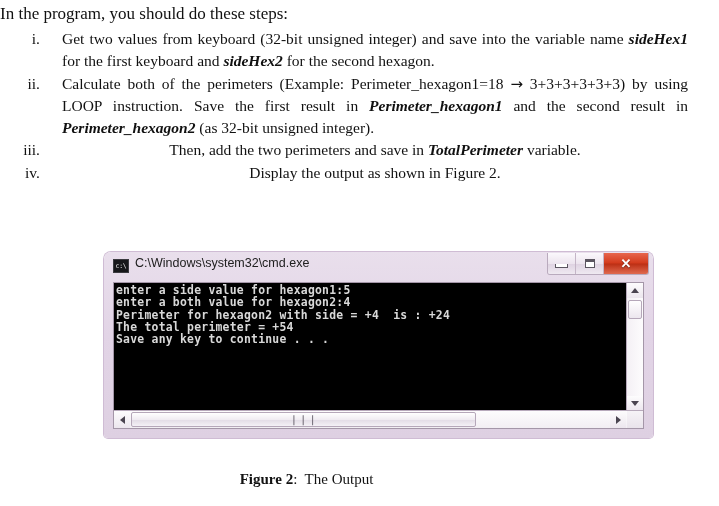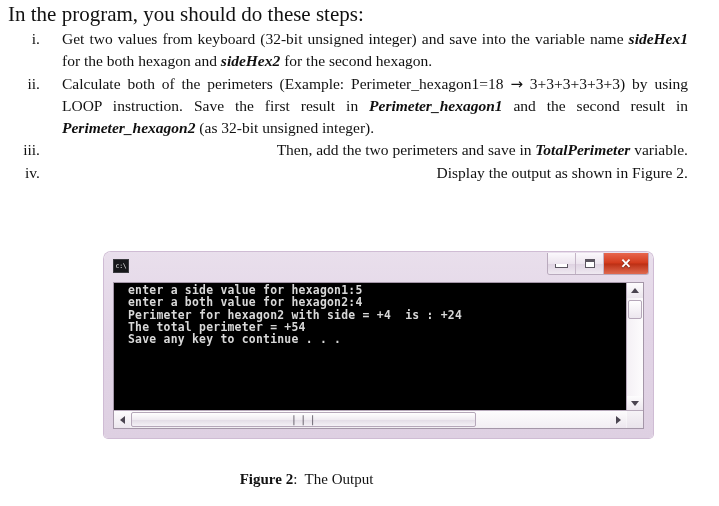--- a/index.html
+++ b/index.html
@@ -17,23 +17,23 @@
   }
 
   
   .doc {
     position: absolute;
     left: 0; top: 0;
     width: 719px;
   }
   .intro {
     position: absolute;
-    left: 8px;
+    left: 0;
     top: 3px;
-    font-size: 21px;
+    font-size: 17px;
     line-height: 22px;
     white-space: nowrap;
     font-family: Liberation Serif, serif;
   }
 
   .steps {
     position: absolute;
     left: 0;
     top: 28px;
     width: 700px;
@@ -51,21 +51,21 @@
     font-size: 15.5px;
     line-height: 22px;
   }
   .step .body {
     margin-left: 62px;
     margin-right: 12px;
     font-size: 15.5px;
     line-height: 22.3px;
     text-align: justify;
   }
-  .step .body.nojust { text-align: right; }
+  .step .body.nojust { text-align: center; }
   .bi { font-style: italic; font-weight: bold; margin-top: 36px; }
   .arrow { font-family: "DejaVu Sans", sans-serif; font-size: 15px; }
 
   
   .cmd-window {
     position: absolute;
     left: 104px;
     top: 252px;
     width: 549px;
     height: 186px;
@@ -166,21 +166,21 @@
     border: 1px solid #a496a8;
     background: #000;
   }
   .cmd-console {
     position: absolute;
     left: 0; top: 0;
     width: 512px;
     height: 128px;
     background: #000000;
     overflow: hidden;
-    padding: 1px 0 0 14px;
+    padding: 1px 0 0 2px;
     box-sizing: border-box;
   }
   .cmd-console .line {
     font-family: "DejaVu Sans Mono", "Liberation Mono", monospace;
     font-size: 11.4px;
     line-height: 12.3px;
     font-weight: bold;
     color: #d8d8d8;
     white-space: pre;
     letter-spacing: 0.25px;
@@ -308,41 +308,42 @@
   .caption b { font-weight: bold; }
 </style>
 </head>
 <body>
 
 <div class="doc">
   <div class="intro">In the program, you should do these steps:</div>
   <div class="steps" id="steps-list">
       <div class="step">
         <div class="num">i.</div>
-        <div class="body"><span>Get two values from keyboard (32-bit unsigned integer) and save into the variable name </span><span class="bi">sideHex1</span><span> for the both hexagon and </span><span class="bi">sideHex2</span><span> for the second hexagon.</span></div>
+        <div class="body"><span>Get two values from keyboard (32-bit unsigned integer) and save into the variable name </span><span class="bi">sideHex1</span><span> for the first keyboard and </span><span class="bi">sideHex2</span><span> for the second hexagon.</span></div>
       </div>
       <div class="step">
         <div class="num">ii.</div>
         <div class="body"><span>Calculate both of the perimeters (Example: Perimeter_hexagon1=18 </span><span class="arrow">→</span><span> 3+3+3+3+3+3) by using LOOP instruction. Save the first result in </span><span class="bi">Perimeter_hexagon1</span><span> and the second result in </span><span class="bi">Perimeter_hexagon2</span><span> (as 32-bit unsigned integer).</span></div>
       </div>
       <div class="step">
         <div class="num">iii.</div>
         <div class="body nojust"><span>Then, add the two perimeters and save in </span><span class="bi">TotalPerimeter</span><span> variable.</span></div>
       </div>
       <div class="step">
         <div class="num">iv.</div>
         <div class="body nojust"><span>Display the output as shown in Figure 2.</span></div>
       </div>
     </div>
 </div>
 
 <div class="cmd-window">
 
   <div class="cmd-titlebar">
     <div class="cmd-icon">c:\</div>
+    <div class="cmd-title">C:\Windows\system32\cmd.exe</div>
 
     <div class="winbtns">
       <div class="winbtn">
         <span class="glyph-min"></span>
       </div>
       <div class="winbtn">
         <span class="glyph-max"></span>
       </div>
       <div class="winbtn close">
         <span class="glyph-close">✕</span>

